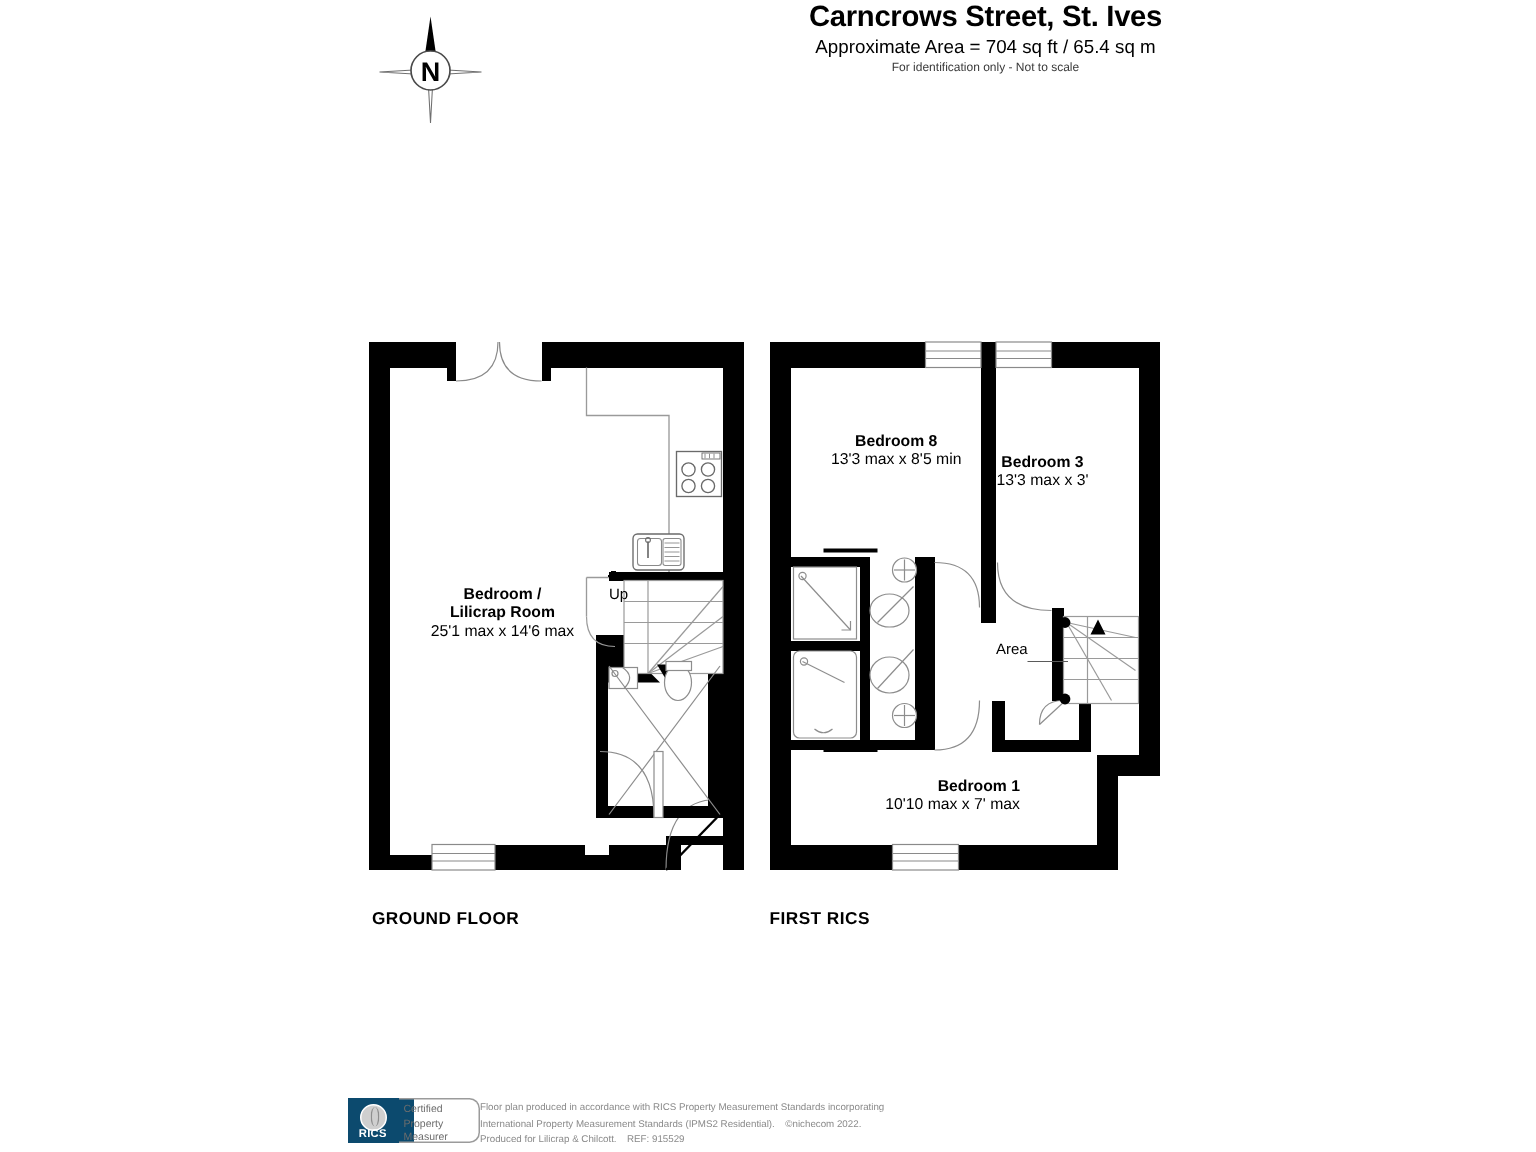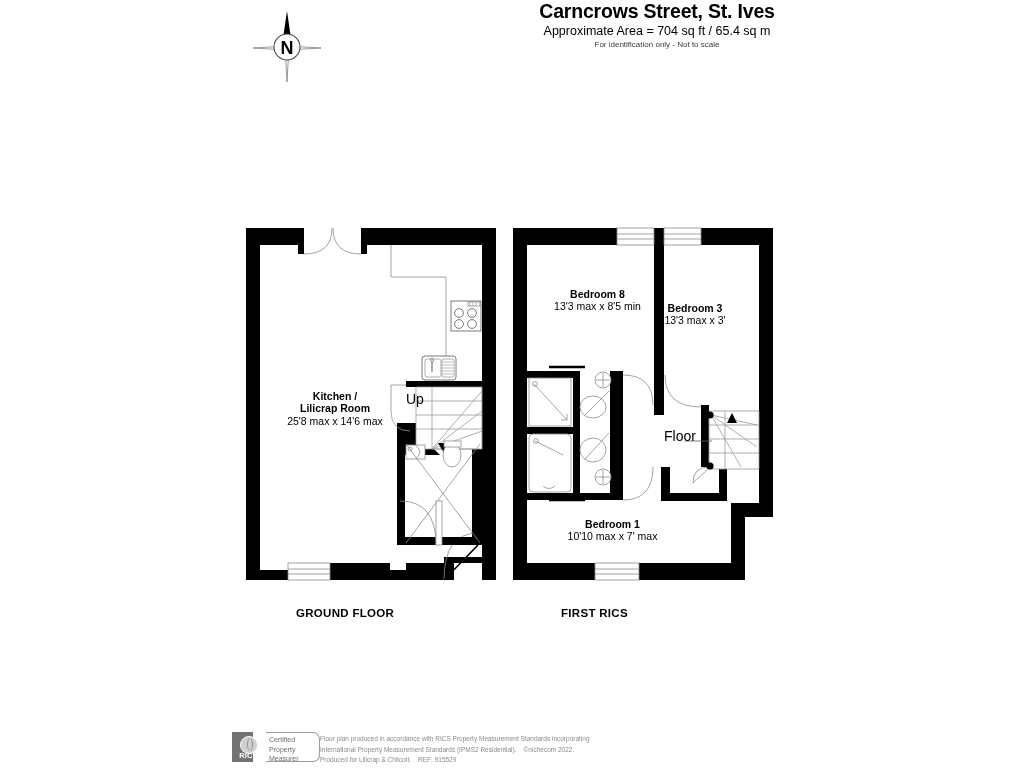--- a/index.html
+++ b/index.html
@@ -19,41 +19,41 @@
   #notice{position:absolute;left:262px;top:40px;width:790px;text-align:center;
          font-size:8px;font-weight:400;color:#3a3a3a;white-space:nowrap;}
 
   
   #compass{position:absolute;left:247px;top:6px;width:80px;height:80px;}
 
   
   #plan-ground{position:absolute;left:240px;top:215px;width:275px;height:380px;}
   #plan-first{position:absolute;left:505px;top:215px;width:285px;height:380px;}
 
-  .floor-label{position:absolute;font-size:11.5px;font-weight:bold;letter-spacing:0.3px;margin-left:48px;}
+  .floor-label{position:absolute;font-size:11.5px;font-weight:bold;letter-spacing:0.3px;}
   #label-ground{left:248px;top:607px;}
   #label-first{left:513px;top:607px;}
 
   
   .room{position:absolute;text-align:center;line-height:1.18;white-space:nowrap;}
   .room .rname{font-size:10.5px;font-weight:bold;}
   .room .rdim{font-size:10.5px;font-weight:400;}
-  .stair-word{position:absolute;font-size:14px;font-weight:400;}
+  .stair-word{position:absolute;font-size:10px;font-weight:400;}
 
   #room-kitchen{left:240px;top:390px;width:190px;}
   #room-bed2{left:520px;top:288px;width:155px;}
   #room-bed3{left:630px;top:302px;width:130px;}
-  #room-bed1{left:545px;top:518px;width:135px;}
+  #room-bed1{left:545px;top:518px;width:135px;text-align:right;}
   #word-up{left:406px;top:391px;}
   #word-down{left:664px;top:428px;}
 
   
   #footer{position:absolute;left:232px;top:732px;width:560px;height:34px;}
   #rics-badge{position:absolute;left:0px;top:0px;width:88px;height:30px;}
-  #rics-logo{position:absolute;left:0;top:0;width:21px;height:30px;background:#737373;}
+  #rics-logo{position:absolute;left:0;top:0;width:44px;height:30px;background:#0c4a6e;}
   #rics-logo .globe{position:absolute;left:8px;top:4px;width:16px;height:16px;
       border-radius:50%;background:#cfcfcf;border:1.4px solid #ffffff;}
   #rics-logo .globe:after{content:"";position:absolute;left:6px;top:1px;width:4px;height:13px;
       border-left:1.2px solid #8e8e8e;border-right:1.2px solid #8e8e8e;border-radius:50%;}
   #rics-logo .rtxt{position:absolute;left:0;top:19px;width:33px;text-align:center;
       font-size:7.5px;font-weight:bold;color:#fff;letter-spacing:0.2px;}
   #rics-words{position:absolute;left:34px;top:0px;width:54px;height:30px;
       border:1px solid #9b9b9b;border-left:none;border-radius:0 7px 7px 0;
       font-size:7px;color:#6d6d6d;line-height:1.38;padding:2px 0 0 3px;box-sizing:border-box;}
   #footer-text{position:absolute;left:88px;top:2px;width:470px;
@@ -316,42 +316,42 @@
     <line x1="206" y1="200" x2="252" y2="210"></line>
   </g>
   <circle cx="205" cy="200" r="3.6" fill="#000"></circle>
   <circle cx="205" cy="251" r="3.6" fill="#000"></circle>
   <polygon points="222,208 232,208 227,198" fill="#000"></polygon>
   <line x1="180" y1="226" x2="207" y2="226" stroke="#5a5a5a" stroke-width="0.8"></line>
 </svg>
 </div>
 
 <div class="room" id="room-kitchen">
-  <div class="rname">Kitchen /</div>
+  <div class="rname">Bedroom /</div>
   <div class="rname">Lilicrap Room</div>
-  <div class="rdim">25'8 max x 14'6 max</div>
+  <div class="rdim">25'1 max x 14'6 max</div>
 </div>
 
 <div class="room" id="room-bed2">
   <div class="rname">Bedroom 8</div>
   <div class="rdim">13'3 max x 8'5 min</div>
 </div>
 
 <div class="room" id="room-bed3">
   <div class="rname">Bedroom 3</div>
   <div class="rdim">13'3 max x 3'</div>
 </div>
 
 <div class="room" id="room-bed1">
   <div class="rname">Bedroom 1</div>
   <div class="rdim">10'10 max x 7' max</div>
 </div>
 
 <div class="stair-word" id="word-up">Up</div>
-<div class="stair-word" id="word-down">Floor</div>
+<div class="stair-word" id="word-down">Area</div>
 
 <div class="floor-label" id="label-ground">GROUND FLOOR</div>
 <div class="floor-label" id="label-first">FIRST RICS</div>
 
 <div id="footer">
   <div id="rics-badge">
     <div id="rics-logo">
       <div class="globe"></div>
       <div class="rtxt">RICS</div>
     </div>

